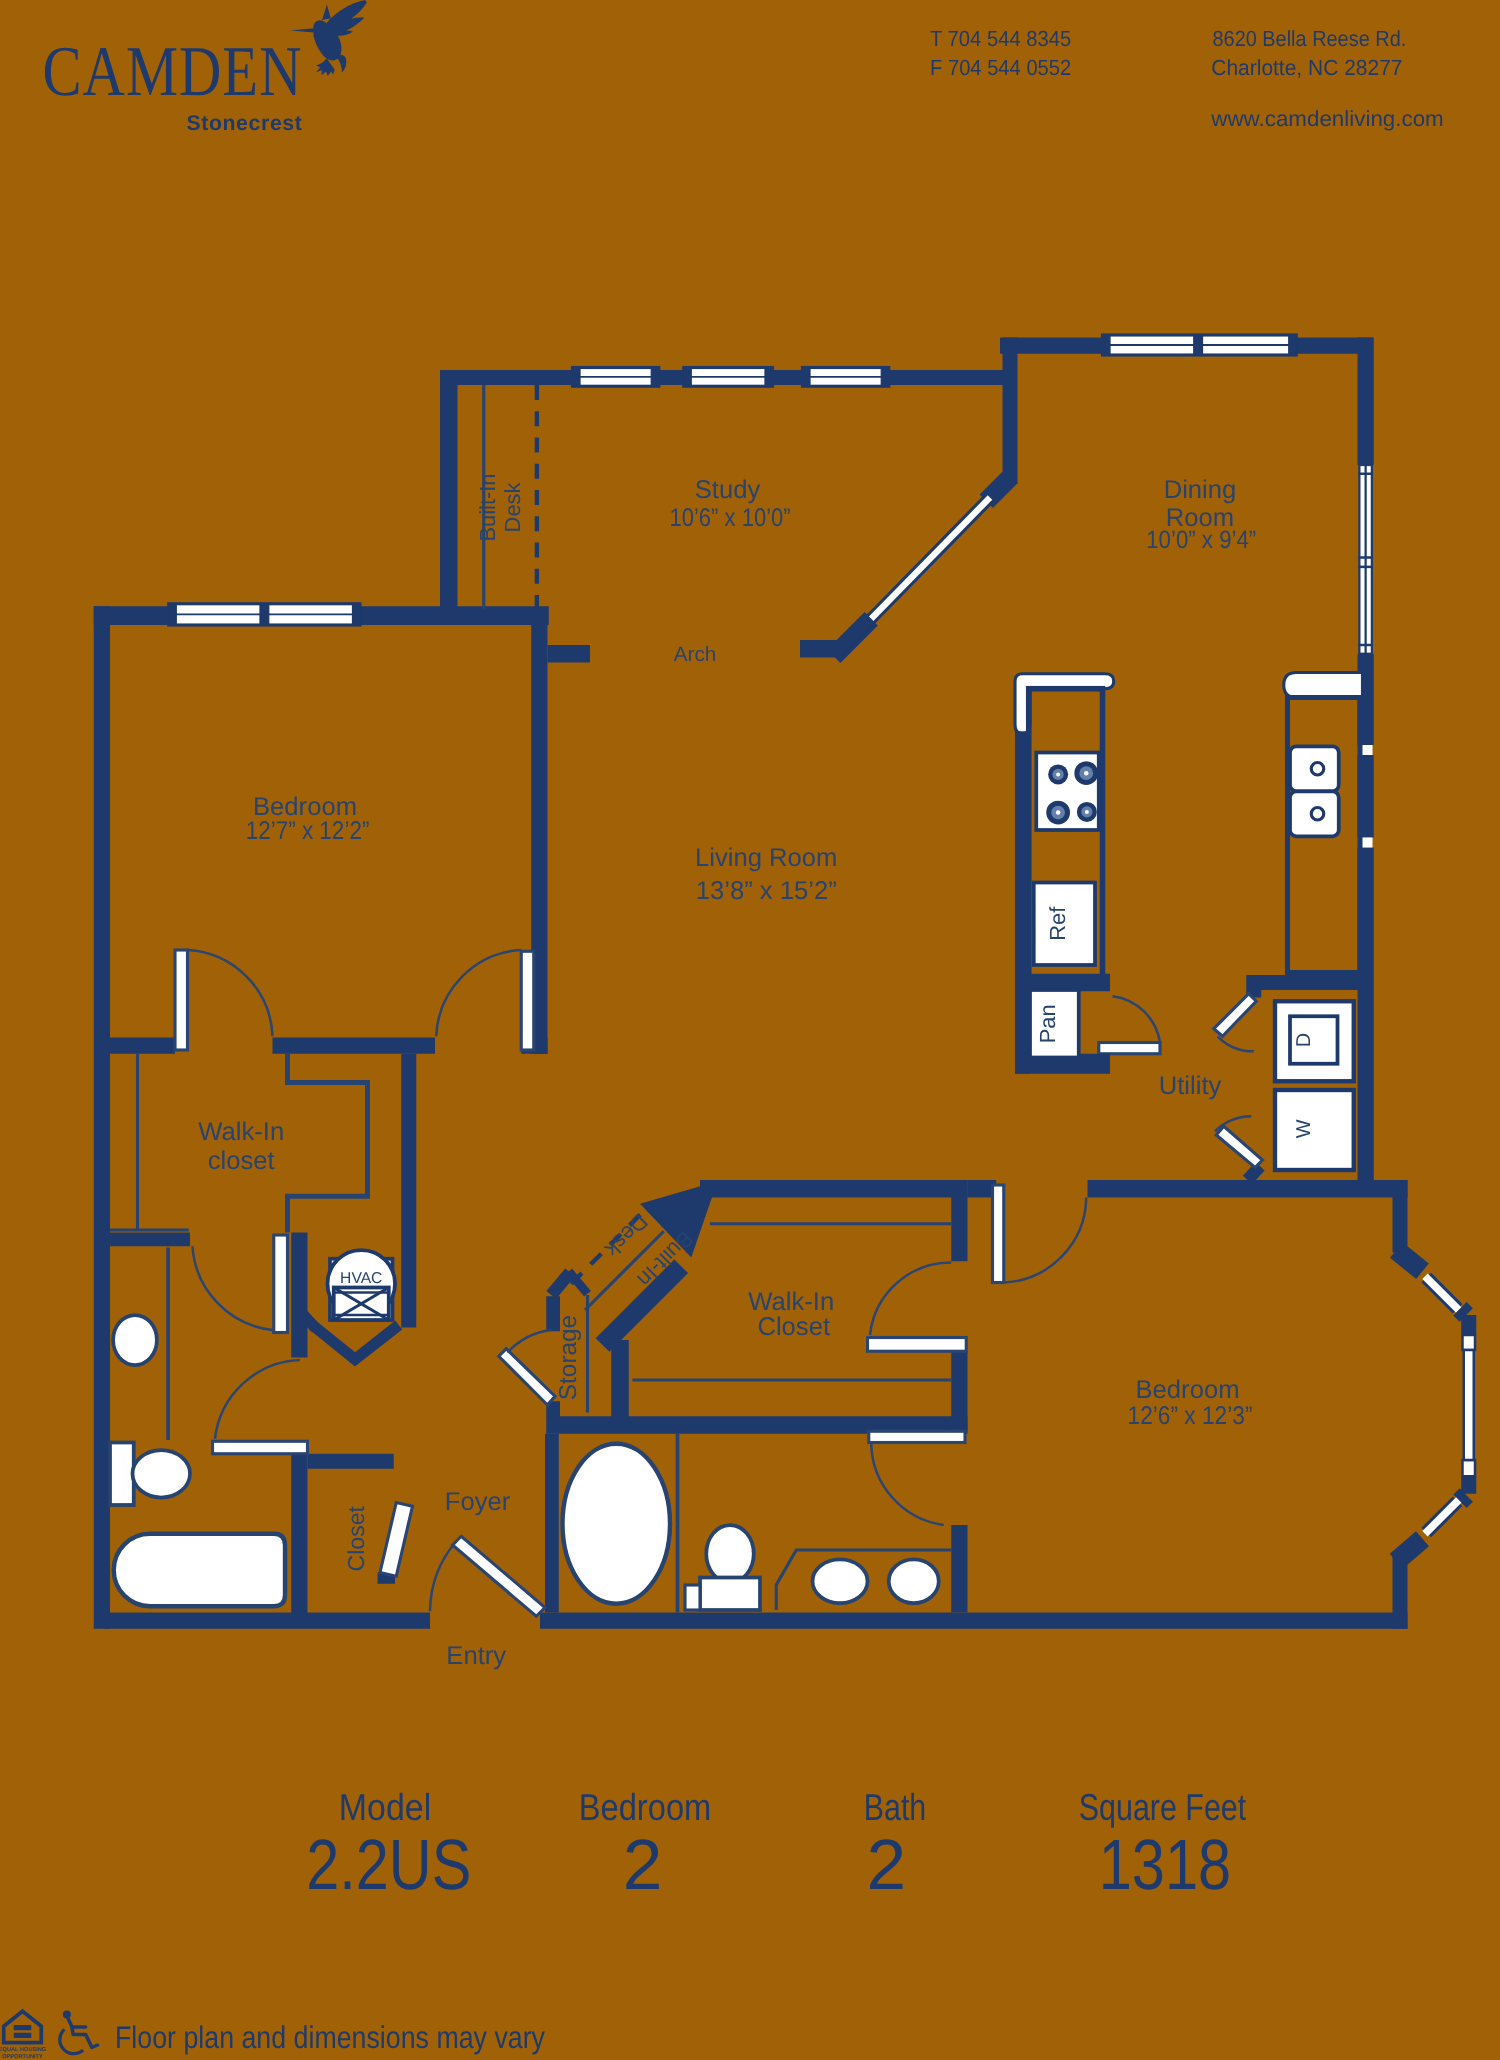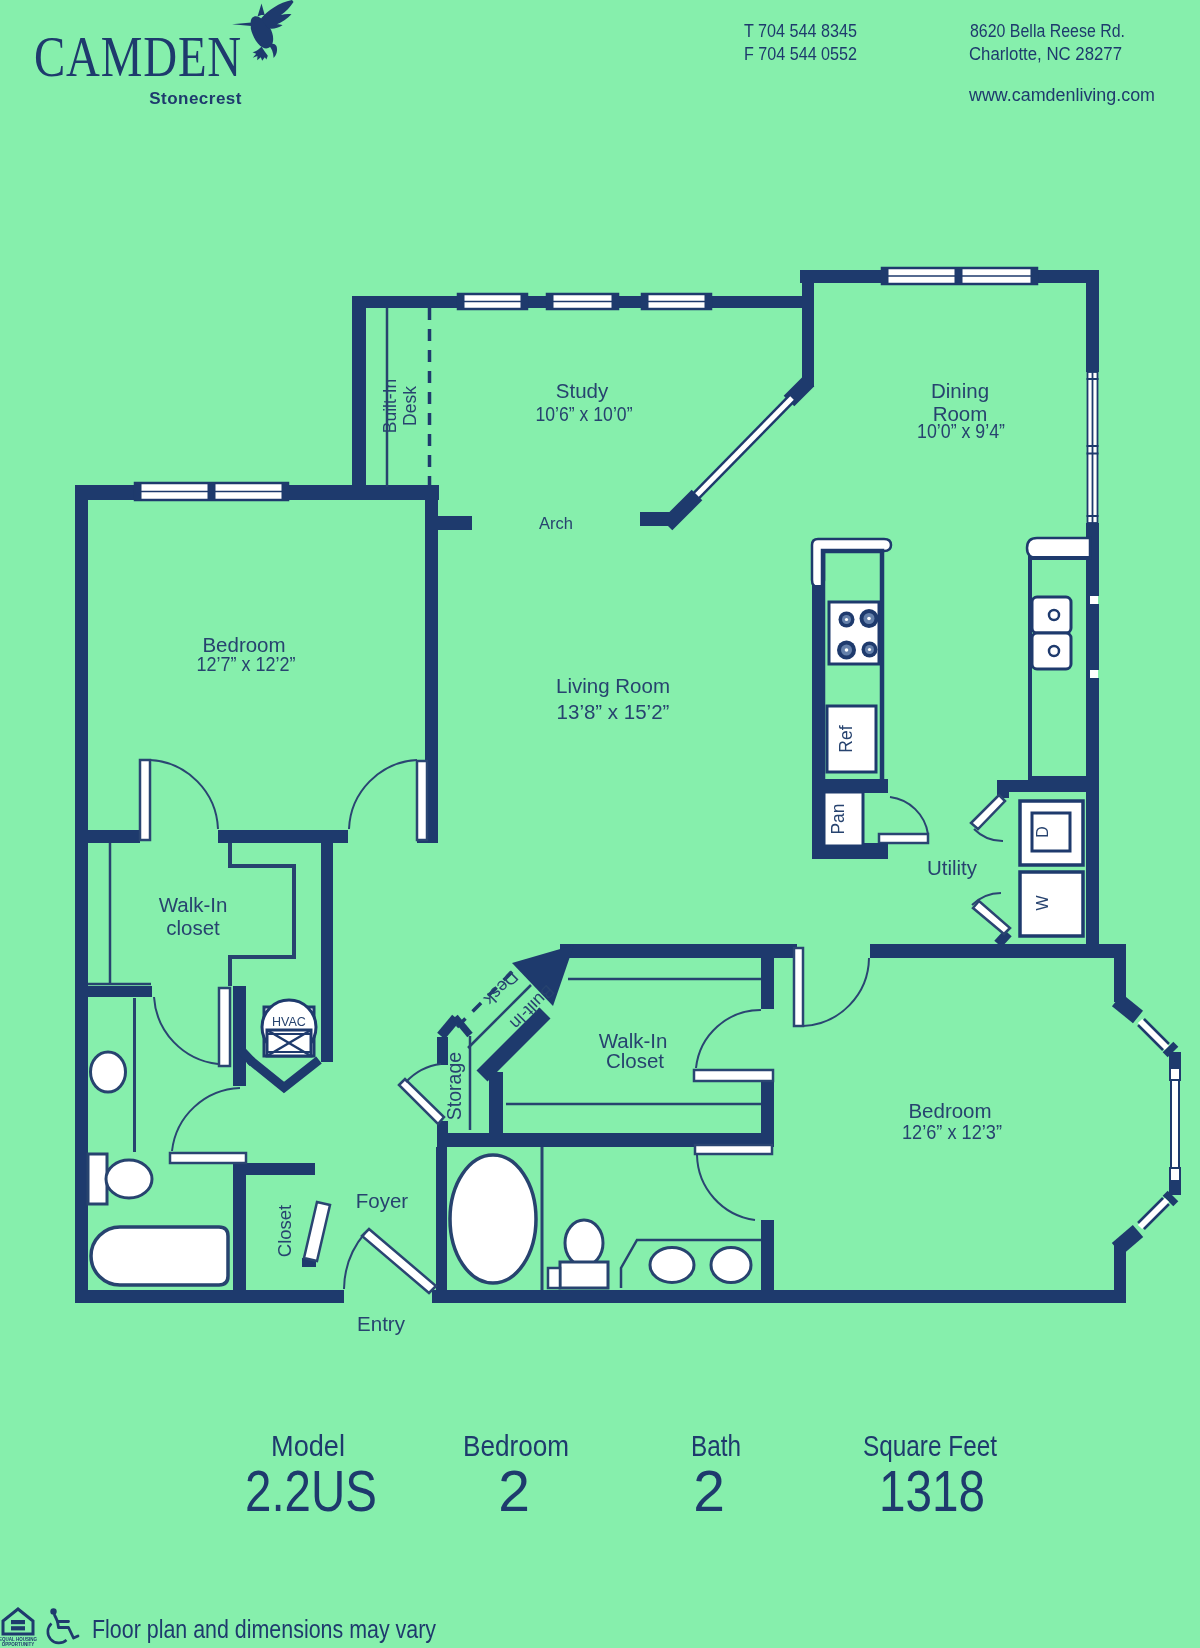--- a/index.html
+++ b/index.html
@@ -1,16 +1,16 @@
 <!DOCTYPE html>
 <html><head>
 <meta charset="utf-8">
 <style>
   html,body{margin:0;padding:0;background:#ffffff;}
-  #page{position:relative;width:1200px;height:1648px;background:#86efac;overflow:hidden;}
+  #page{position:relative;width:1200px;height:1648px;background:#a16207;overflow:hidden;}
   svg text{font-family:"Liberation Sans",sans-serif;}
   .lbl{fill:#27436f;}
 </style>
 </head>
 <body>
 <div id="page">
 <svg width="1200" height="1648" viewBox="0 0 1200 1648">
 
 <g>
   <text x="34" y="76" style="font-family:'Liberation Serif',serif" font-size="57" fill="#1e3a6d" letter-spacing="1" textLength="208" lengthAdjust="spacingAndGlyphs">CAMDEN</text>

